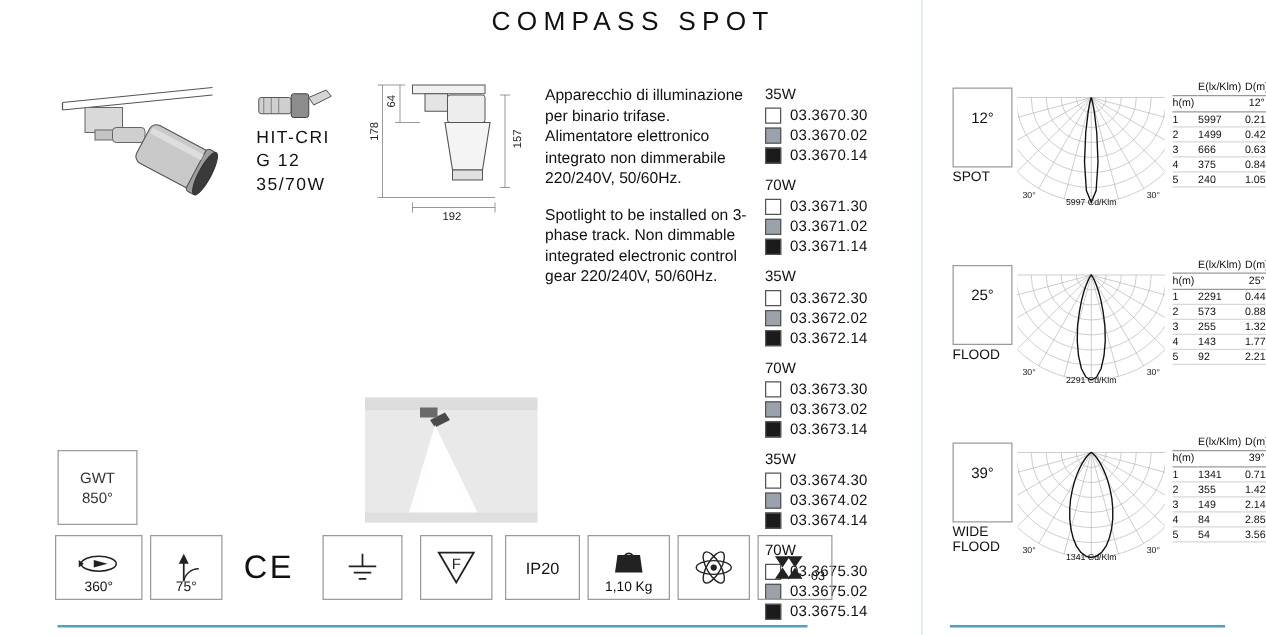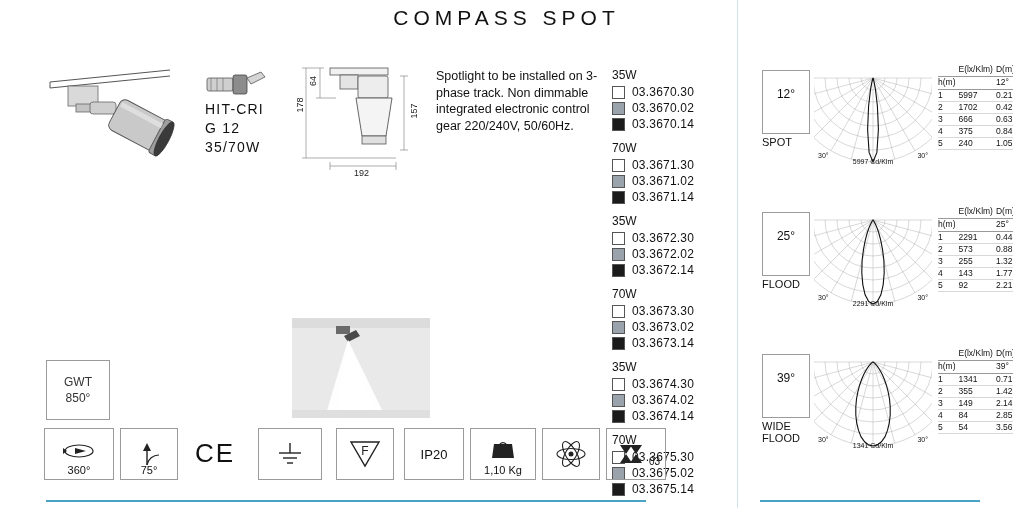--- a/index.html
+++ b/index.html
@@ -55,21 +55,21 @@
     border:1px solid #9b9b9b;
     font-size:11px;color:#111;
     display:flex;flex-direction:column;align-items:center;justify-content:center;
   }
   .photo .beam-badge .angle{font-size:12px;margin-bottom:16px;}
   .photo .beam-label{position:absolute;left:0;top:74px;width:48px;font-size:11px;line-height:12px;color:#111;}
   .photo .diagram{position:absolute;left:52px;top:0;}
   .photo .tbl{position:absolute;left:176px;top:2px;font-size:8.5px;color:#111;line-height:11px;}
   .photo .tbl table{border-collapse:collapse;}
   .photo .tbl td{padding:0 3px 0 0;white-space:nowrap;}
-  .photo .tbl .hdr td{border-bottom:1px solid #999;padding-bottom:1px;}
+  .photo .tbl .hdr td{border-bottom:1px solid #999;padding-bottom:1px;text-align:center;}
   .photo .tbl .r td{border-bottom:1px solid #d8d8d8;}
 
   
   .iconrow{position:absolute;left:44px;top:428px;height:52px;}
   .ibox{
     position:absolute;top:0;height:50px;border:1px solid #9b9b9b;
     display:flex;align-items:center;justify-content:center;
     font-size:11px;color:#111;
   }
   .gwt{
@@ -156,20 +156,21 @@
       <line x1="34" y1="100" x2="34" y2="108" stroke="#777" stroke-width="0.6"></line>
       <line x1="100" y1="100" x2="100" y2="108" stroke="#777" stroke-width="0.6"></line>
     </svg>
     <div style="position:absolute;left:-4px;top:38px;transform:rotate(-90deg);font-size:9px;color:#222;">178</div>
     <div style="position:absolute;left:12px;top:14px;transform:rotate(-90deg);font-size:9px;color:#222;">64</div>
     <div style="position:absolute;left:110px;top:44px;transform:rotate(-90deg);font-size:9px;color:#222;">157</div>
     <div style="position:absolute;left:58px;top:106px;font-size:9px;color:#222;">192</div>
   </div>
 
   <div class="desc">
+    <p>Apparecchio di illuminazione per binario trifase. Alimentatore elettronico integrato non dimmerabile 220/240V, 50/60Hz.</p>
     <p>Spotlight to be installed on 3-phase track. Non dimmable integrated electronic control gear 220/240V, 50/60Hz.</p>
   </div>
 
   <div class="codes" id="codes">
       <div class="grp">
         <div class="w">35W</div>
         <div class="code-row">
           <span class="swatch sw-white"></span>
           <span class="code-txt">03.3670.30</span>
         </div>
@@ -303,21 +304,21 @@
               <td></td>
               <td>12°</td>
             </tr>
             <tr class="r">
               <td>1</td>
               <td>5997</td>
               <td>0.21</td>
             </tr>
             <tr class="r">
               <td>2</td>
-              <td>1702</td>
+              <td>1499</td>
               <td>0.42</td>
             </tr>
             <tr class="r">
               <td>3</td>
               <td>666</td>
               <td>0.63</td>
             </tr>
             <tr class="r">
               <td>4</td>
               <td>375</td>

